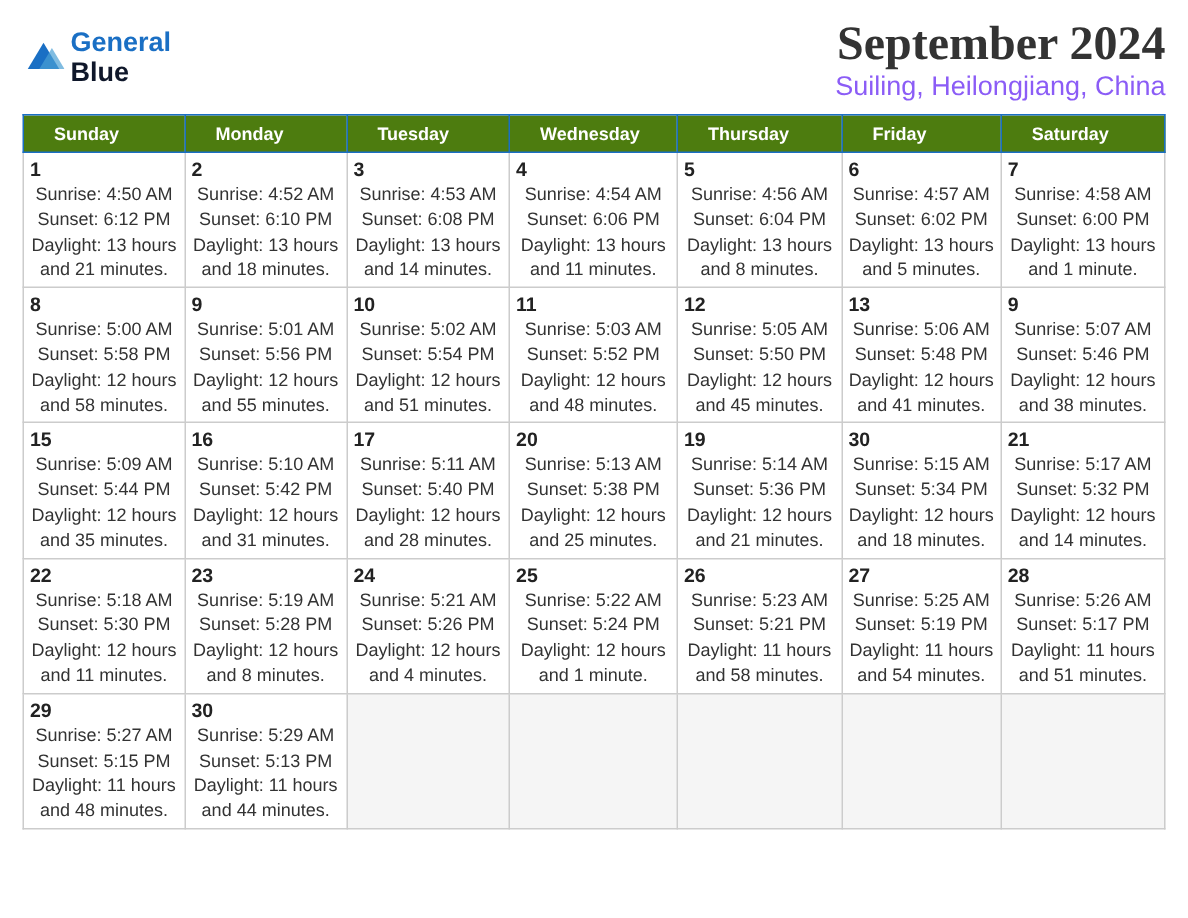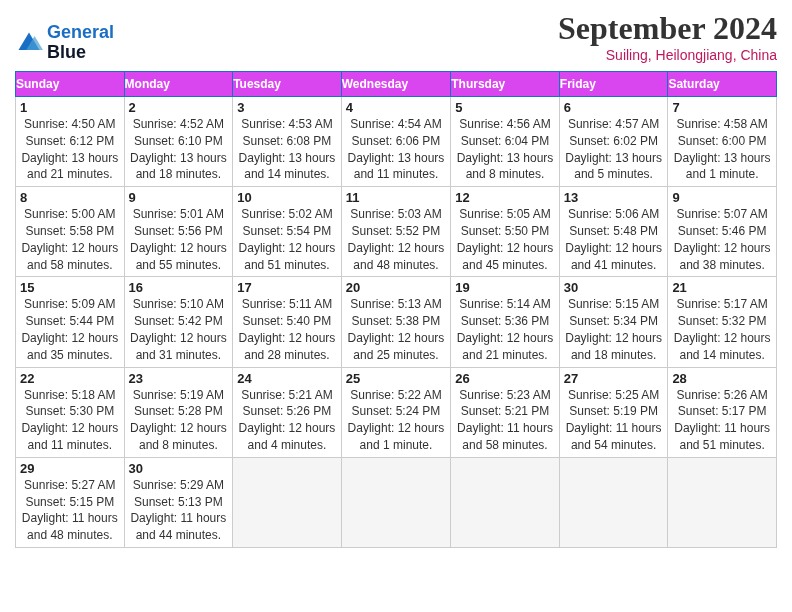--- a/index.html
+++ b/index.html
@@ -10,21 +10,21 @@
       background: #fff;
       overflow: hidden;
     }
     .container {
       width: 792px;
       padding: 10px 15px;
     }
     .header-area {
       display: flex;
       justify-content: space-between;
-      align-items: flex-end;
+      align-items: center;
       margin-bottom: 8px;
     }
     .logo {
       display: flex;
       align-items: center;
       gap: 4px;
     }
     .logo-text {
       font-size: 18px;
       font-weight: bold;
@@ -41,32 +41,32 @@
     .title-area {
       text-align: right;
     }
     .month-title {
       font-size: 32px;
       font-weight: bold;
       color: #333;
       font-family: Liberation Serif, serif;
     }
     .subtitle {
-      font-size: 14px;
-      color: #be185d;
+      font-size: 18px;
+      color: #8b5cf6;
     }
     .calendar-table {
       width: 100%;
       border-collapse: collapse;
       font-size: 10px;
     }
     .calendar-table th {
-      background: #d946ef;
+      background: #4d7c0f;
       color: #fff;
-      padding: 5px 0;
+      padding: 5px 20px;
       text-align: left;
       font-size: 12px;
       font-weight: bold;
       border: 1px solid #1a6fc4;
     }
     .calendar-table td {
       border: 1px solid #ccc;
       padding: 3px 4px;
       vertical-align: top;
       width: 113px;

